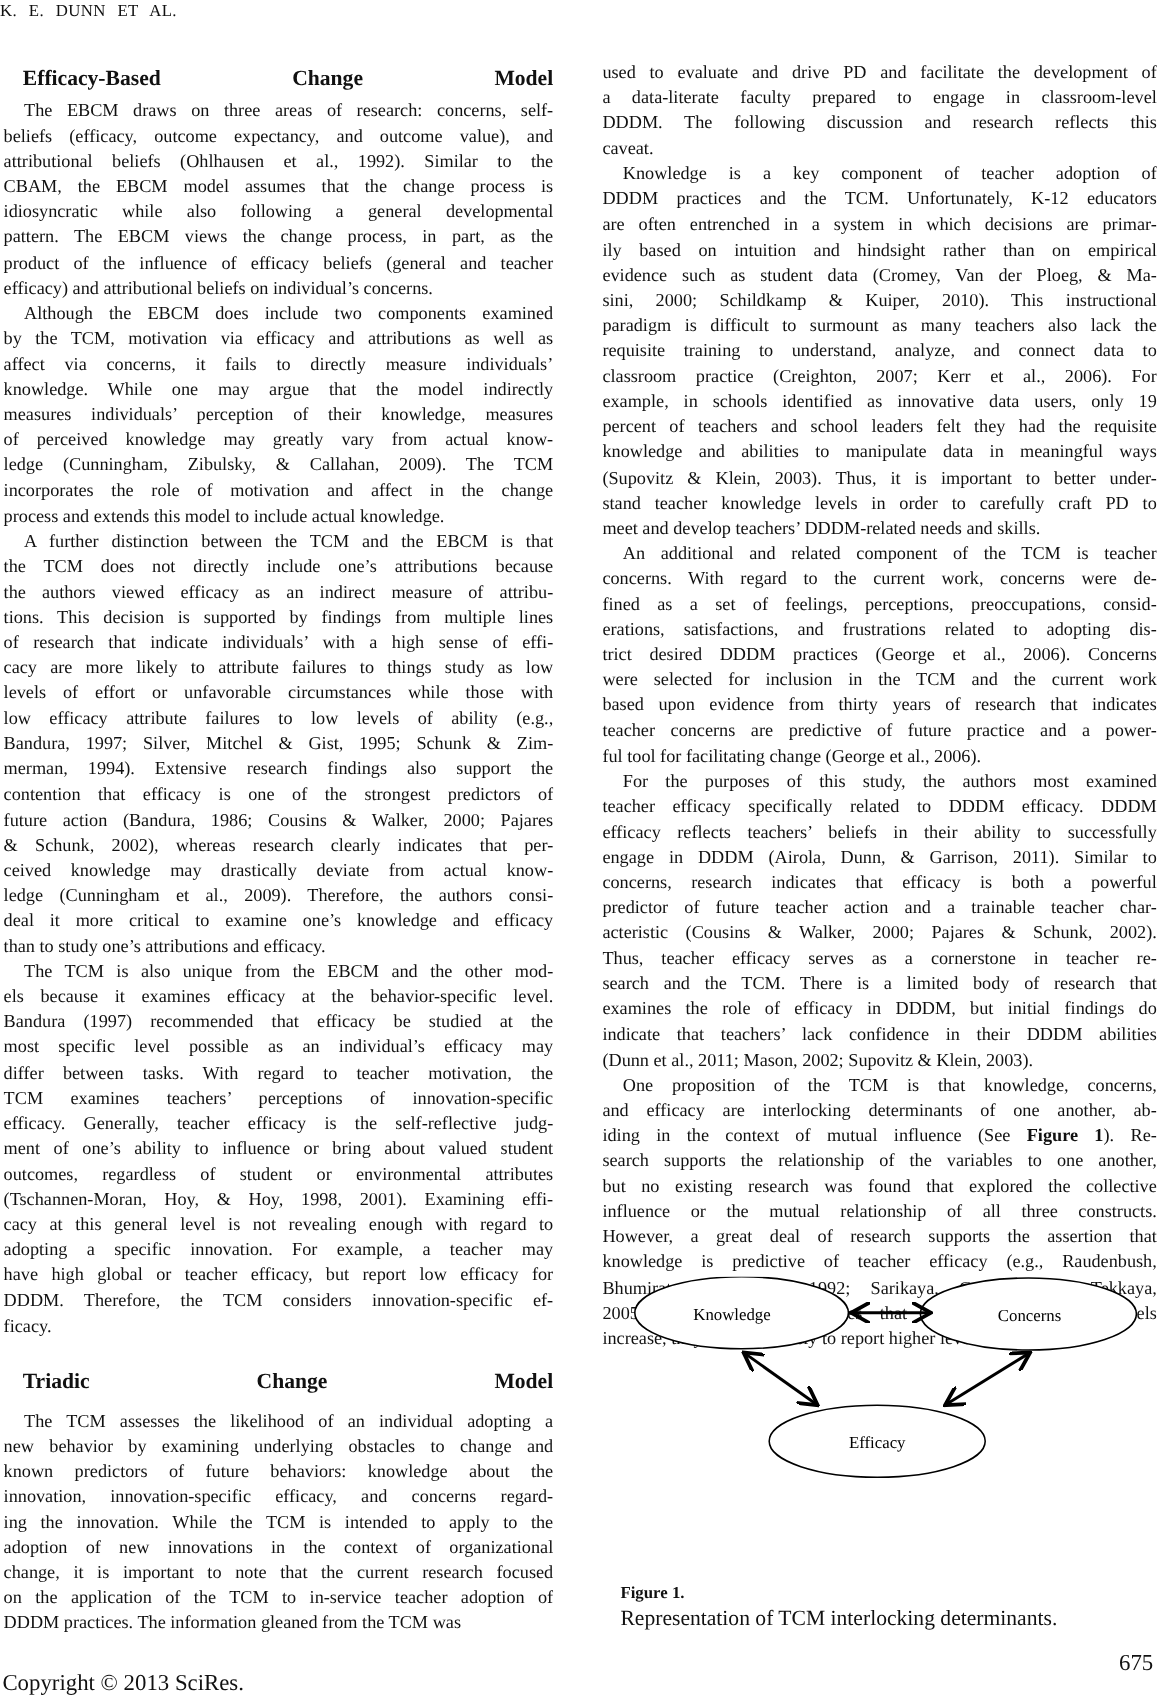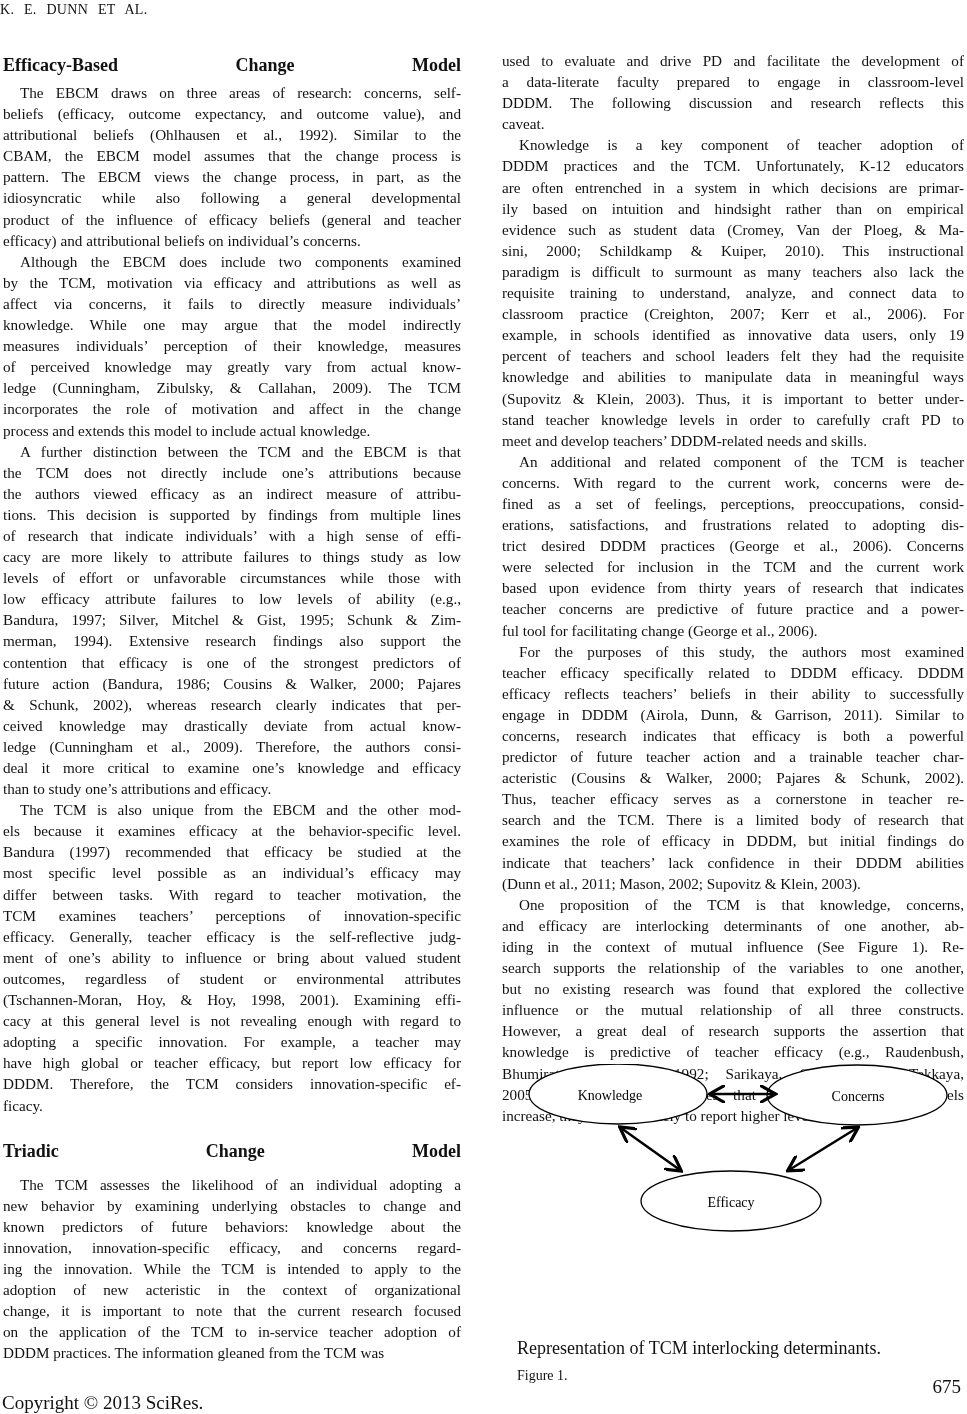--- a/index.html
+++ b/index.html
@@ -7,44 +7,44 @@
          font-family: "Liberation Serif", "DejaVu Serif", serif; color: #111; }
   .running-head { position: absolute; top: 2px; left: 0; width: 967px; text-align: left;
                   font-size: 14px; letter-spacing: 0.3px; word-spacing: 6px; }
   .col { position: absolute; top: 52px; }
   .col-left { left: 3px; width: 458px; }
   .col-right { left: 502px; width: 462px; top: 50px; }
   .line { display: block; height: 21.1px; line-height: 21.1px; font-size: 15.2px;
           text-align: justify; text-align-last: justify; white-space: nowrap; overflow: hidden; }
   .line.last { text-align-last: left; }
   .line.indent { padding-left: 17px; }
-  .h2 { font-weight: bold; font-size: 18px; height: 30px; line-height: 26px; }
+  .h2 { font-weight: bold; font-size: 18px; height: 30px; line-height: 26px; margin-left: 16px; }
   .gap-lg { height: 22px; }
   .figure { position: absolute; left: 502px; top: 1064px; width: 462px; height: 250px; text-align: right; }
   .figure svg { position: absolute; left: 0; top: 0; }
-  .fig-caption-title { position: absolute; left: 517px; top: 1368px; font-weight: normal; font-size: 14px; }
+  .fig-caption-title { position: absolute; left: 517px; top: 1321px; font-weight: bold; font-size: 14px; }
   .fig-caption-text { position: absolute; left: 517px; top: 1338px; font-size: 18px; }
   .footer-left { position: absolute; left: 2px; top: 1392px; font-size: 19px; }
   .footer-right { position: absolute; right: 6px; top: 1376px; font-size: 19px; }
-  b.inline { font-weight: normal; }
+  b.inline { font-weight: bold; }
 </style>
 </head>
 <body>
 
 <div class="running-head">K. E. DUNN   ET   AL.</div>
 
 <div class="col col-left">
   <div class="line h2">Efficacy-Based Change Model</div>
   <div id="left-s1">
       <div class="line indent">The EBCM draws on three areas of research: concerns, self-</div>
       <div class="line">beliefs (efficacy, outcome expectancy, and outcome value), and</div>
       <div class="line">attributional beliefs (Ohlhausen et al., 1992). Similar to the</div>
       <div class="line">CBAM, the EBCM model assumes that the change process is</div>
+      <div class="line">idiosyncratic while also following a general developmental</div>
       <div class="line">pattern. The EBCM views the change process, in part, as the</div>
-      <div class="line">idiosyncratic while also following a general developmental</div>
       <div class="line">product of the influence of efficacy beliefs (general and teacher</div>
       <div class="line last">efficacy) and attributional beliefs on individual’s concerns.</div>
       <div class="line indent">Although the EBCM does include two components examined</div>
       <div class="line">by the TCM, motivation via efficacy and attributions as well as</div>
       <div class="line">affect via concerns, it fails to directly measure individuals’</div>
       <div class="line">knowledge. While one may argue that the model indirectly</div>
       <div class="line">measures individuals’ perception of their knowledge, measures</div>
       <div class="line">of perceived knowledge may greatly vary from actual know-</div>
       <div class="line">ledge (Cunningham, Zibulsky, &amp; Callahan, 2009). The TCM</div>
       <div class="line">incorporates the role of motivation and affect in the change</div>
@@ -84,21 +84,21 @@
     </div>
   <div class="gap-lg"></div>
   <div class="line h2">Triadic Change Model</div>
   <div style="height:6px"></div>
   <div id="left-s2">
       <div class="line indent">The TCM assesses the likelihood of an individual adopting a</div>
       <div class="line">new behavior by examining underlying obstacles to change and</div>
       <div class="line">known predictors of future behaviors: knowledge about the</div>
       <div class="line">innovation, innovation-specific efficacy, and concerns regard-</div>
       <div class="line">ing the innovation. While the TCM is intended to apply to the</div>
-      <div class="line">adoption of new acteristic in the context of organizational</div>
+      <div class="line">adoption of new innovations in the context of organizational</div>
       <div class="line">change, it is important to note that the current research focused</div>
       <div class="line">on the application of the TCM to in-service teacher adoption of</div>
       <div class="line last">DDDM practices. The information gleaned from the TCM was</div>
     </div>
 </div>
 
 <div class="col col-right">
   <div id="right-body">
       <div class="line">used to evaluate and drive PD and facilitate the development of</div>
       <div class="line">a data-literate faculty prepared to engage in classroom-level</div>

